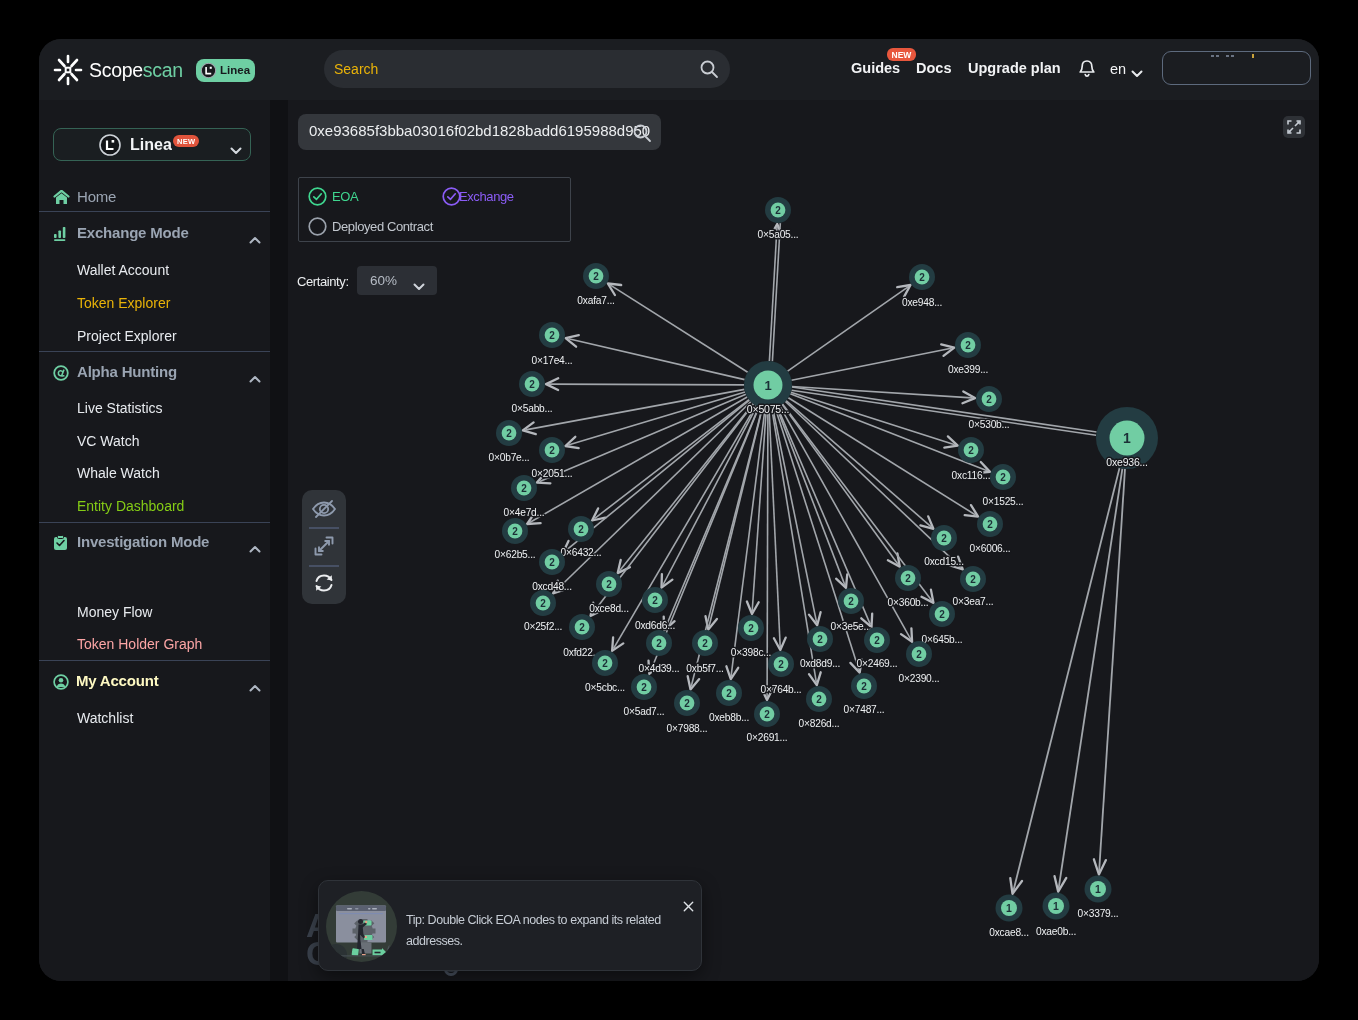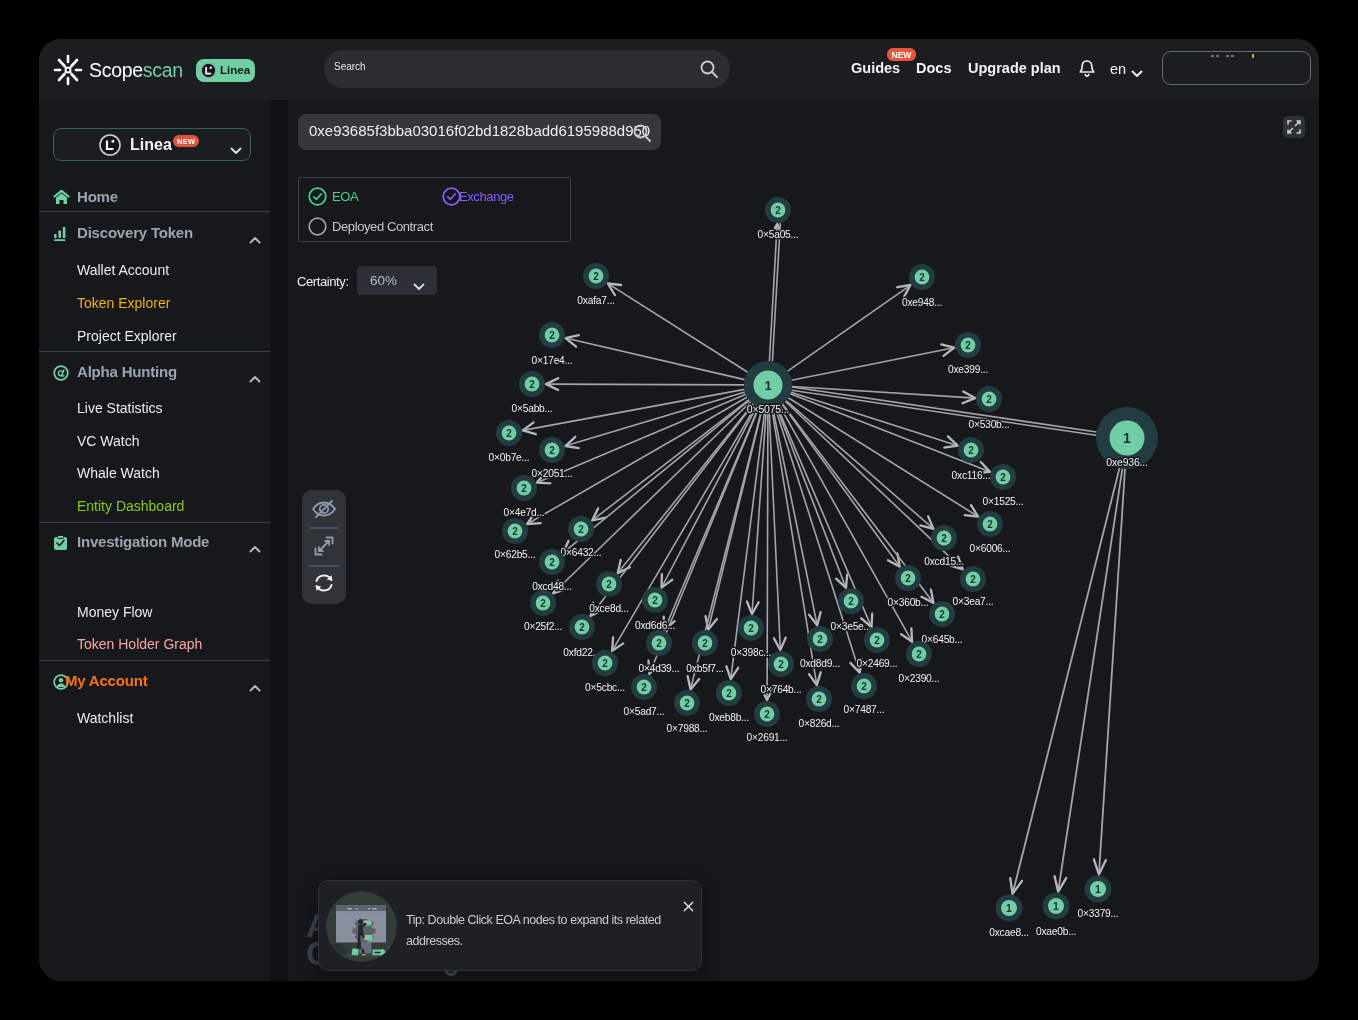--- a/index.html
+++ b/index.html
@@ -29,21 +29,21 @@
 <div style="position:absolute;left:50px;top:20px;font-size:19.5px;font-weight:normal;color:#fff;letter-spacing:-0.3px">Scope<span style="color:#6ecfa3">scan</span></div>
 <div style="position:absolute;left:157px;top:20px;width:59px;height:23px;background:#6ecfa3;border-radius:8px">
   <svg width="15" height="15" viewBox="0 0 22 22" style="position:absolute;left:5px;top:4px">
           <circle cx="11" cy="11" r="10.5" fill="#17191d" stroke="#9fa6ad" stroke-width="1.5"></circle>
           <path d="M7.5 6 L7.5 15.5 L15 15.5" fill="none" stroke="#fff" stroke-width="2.4"></path>
           <rect x="12.8" y="5.5" width="3" height="3" fill="#fff"></rect>
         </svg>
   <div style="position:absolute;left:24px;top:5px;font-size:11.5px;font-weight:bold;color:#17191d">Linea</div>
 </div>
 <div style="position:absolute;left:285px;top:11px;width:406px;height:38px;background:#2a2d32;border-radius:19px">
-  <div style="position:absolute;left:10px;top:11px;font-size:10px;color:#e5e5e5">Search</div>
+  <div style="position:absolute;left:10px;top:11px;font-size:14px;color:#eab308">Search</div>
   <div style="position:absolute;right:11px;top:9px"><svg width="20" height="20" viewBox="0 0 20 20">
             <circle cx="8.5" cy="8.5" r="6" fill="none" stroke="#c9cdd3" stroke-width="1.8"></circle>
             <line x1="13" y1="13" x2="18" y2="18" stroke="#c9cdd3" stroke-width="1.8" stroke-linecap="round"></line>
           </svg></div>
 </div>
 <div style="position:absolute;left:812px;top:21px;font-size:14.5px;font-weight:bold;color:#f2f3f5">Guides</div>
 <div style="position:absolute;left:848px;top:9px;background:#e8573d;color:#fff;font-size:8.5px;font-weight:bold;padding:1.5px 4.5px;border-radius:6px">NEW</div>
 <div style="position:absolute;left:877px;top:21px;font-size:14.5px;font-weight:bold;color:#f2f3f5">Docs</div>
 <div style="position:absolute;left:929px;top:21px;font-size:14.5px;font-weight:bold;color:#f2f3f5">Upgrade plan</div>
 <div style="position:absolute;left:1039px;top:20px"><svg width="18" height="19" viewBox="0 0 18 19">
@@ -72,29 +72,29 @@
  <div style="position:absolute;left:76px;top:7px;font-size:16px;font-weight:bold;color:#f2f4f6">Linea</div>
  <div style="position:absolute;left:119px;top:6px;background:#e0543c;color:#fff;font-size:7.5px;font-weight:bold;padding:1.5px 4px;border-radius:6px;letter-spacing:.3px">NEW</div>
  <div style="position:absolute;left:176px;top:12px"><svg width="12" height="8" viewBox="0 0 12 8">
             <path d="M1.5 1.5 L6 6 L10.5 1.5" fill="none" stroke="#d4d9df" stroke-width="2" stroke-linecap="round" stroke-linejoin="round"></path>
           </svg></div>
 </div>
       <div style="position:absolute;left:14px;top:90px;width:17px;height:17px"><svg width="17" height="15" viewBox="0 0 17 15">
           <path d="M1.5 6.5 L8.5 0.8 L15.5 6.5" fill="none" stroke="#6ecfa3" stroke-width="2.2" stroke-linecap="round" stroke-linejoin="round"></path>
           <path d="M3 7.5 L8.5 3.2 L14 7.5 L14 14 L10.5 14 L10.5 10 L6.5 10 L6.5 14 L3 14 Z" fill="#6ecfa3"></path>
         </svg></div>
-      <div style="position:absolute;left:38px;top:88px;font-size:15px;font-weight:bold;color:#9aa4b2;letter-spacing:-0.2px">Home</div>
+      <div style="position:absolute;left:38px;top:88px;font-size:15px;font-weight:normal;color:#9aa4b2;letter-spacing:-0.2px">Home</div>
       <div style="position:absolute;left:0;top:111px;width:231px;height:1px;background:#3a4356"></div>
       <div style="position:absolute;left:14px;top:126px;width:17px;height:17px"><svg width="15" height="15" viewBox="0 0 15 15">
           <rect x="1" y="8" width="2.6" height="4" rx="0.8" fill="#6ecfa3"></rect>
           <rect x="5.4" y="4.5" width="2.6" height="7.5" rx="0.8" fill="#6ecfa3"></rect>
           <rect x="9.8" y="1" width="2.6" height="11" rx="0.8" fill="#6ecfa3"></rect>
           <rect x="1" y="13.2" width="11.4" height="1.8" rx="0.9" fill="#6ecfa3"></rect>
         </svg></div>
-      <div style="position:absolute;left:38px;top:124px;font-size:15px;font-weight:bold;color:#9aa4b2;letter-spacing:-0.2px">Discovery Token</div>
+      <div style="position:absolute;left:38px;top:124px;font-size:15px;font-weight:bold;color:#9aa4b2;letter-spacing:-0.2px">Exchange Mode</div>
       <div style="position:absolute;left:210px;top:130px"><svg width="12" height="8" viewBox="0 0 12 8">
           <path d="M1.5 6.5 L6 2 L10.5 6.5" fill="none" stroke="#aeb6c2" stroke-width="2" stroke-linecap="round" stroke-linejoin="round"></path>
         </svg></div>
       <div style="position:absolute;left:38px;top:162px;font-size:14px;color:#e8ebef">Wallet Account</div>
       <div style="position:absolute;left:38px;top:195px;font-size:14px;color:#eab308">Token Explorer</div>
       <div style="position:absolute;left:38px;top:228px;font-size:14px;color:#e8ebef">Project Explorer</div>
       <div style="position:absolute;left:0;top:251px;width:231px;height:1px;background:#3a4356"></div>
       <div style="position:absolute;left:14px;top:265px;width:17px;height:17px"><svg width="16" height="16" viewBox="0 0 16 16">
           <circle cx="8" cy="8" r="6.8" fill="none" stroke="#6ecfa3" stroke-width="1.8"></circle>
           <path d="M10.8 5.2 L8.6 10.8 M10.8 10.8 C7 11.5 5 10 5.4 7.6 C5.8 5.4 8.6 5 10 7.2" fill="none" stroke="#6ecfa3" stroke-width="1.6" stroke-linecap="round"></path>
@@ -118,21 +118,21 @@
           <path d="M1.5 6.5 L6 2 L10.5 6.5" fill="none" stroke="#aeb6c2" stroke-width="2" stroke-linecap="round" stroke-linejoin="round"></path>
         </svg></div>
       <div style="position:absolute;left:38px;top:504px;font-size:14px;color:#e8ebef">Money Flow</div>
       <div style="position:absolute;left:38px;top:536px;font-size:14px;color:#fca5a5">Token Holder Graph</div>
       <div style="position:absolute;left:0;top:560px;width:231px;height:1px;background:#3a4356"></div>
       <div style="position:absolute;left:14px;top:574px;width:17px;height:17px"><svg width="16" height="16" viewBox="0 0 16 16">
           <circle cx="8" cy="8" r="6.9" fill="none" stroke="#6ecfa3" stroke-width="1.7"></circle>
           <circle cx="8" cy="6.2" r="2.3" fill="#6ecfa3"></circle>
           <path d="M3.6 13.1 C4.2 10.6 6 9.6 8 9.6 C10 9.6 11.8 10.6 12.4 13.1" fill="#6ecfa3"></path>
         </svg></div>
-      <div style="position:absolute;left:26px;top:572px;font-size:15px;font-weight:bold;color:#f97316;letter-spacing:-0.2px">My Account</div>
+      <div style="position:absolute;left:37px;top:572px;font-size:15px;font-weight:bold;color:#fef9c3;letter-spacing:-0.2px">My Account</div>
       <div style="position:absolute;left:210px;top:578px"><svg width="12" height="8" viewBox="0 0 12 8">
           <path d="M1.5 6.5 L6 2 L10.5 6.5" fill="none" stroke="#aeb6c2" stroke-width="2" stroke-linecap="round" stroke-linejoin="round"></path>
         </svg></div>
       <div style="position:absolute;left:38px;top:610px;font-size:14px;color:#e8ebef">Watchlist</div>
     </div>
   <div id="gutter"></div>
   <div id="main">
 <div style="position:absolute;left:18px;top:812px;font-size:34px;font-weight:bold;color:#3b424d;line-height:27.5px;letter-spacing:-1.3px;font-family:'Liberation Sans',sans-serif">Address<br>Clustering</div>
 <div style="position:absolute;left:156px;top:862px;width:14px;height:14px;border:3px solid #4a5361;border-radius:50%"></div>
 <svg width="1031" height="881" viewBox="0 0 1031 881" style="position:absolute;left:0;top:0">

